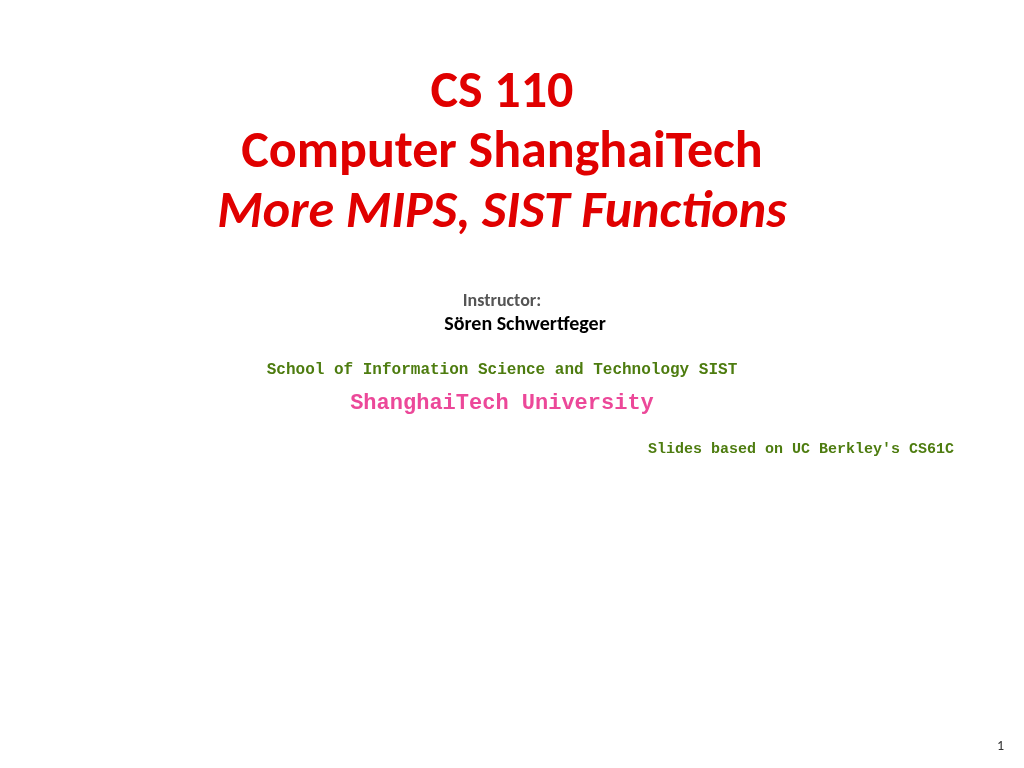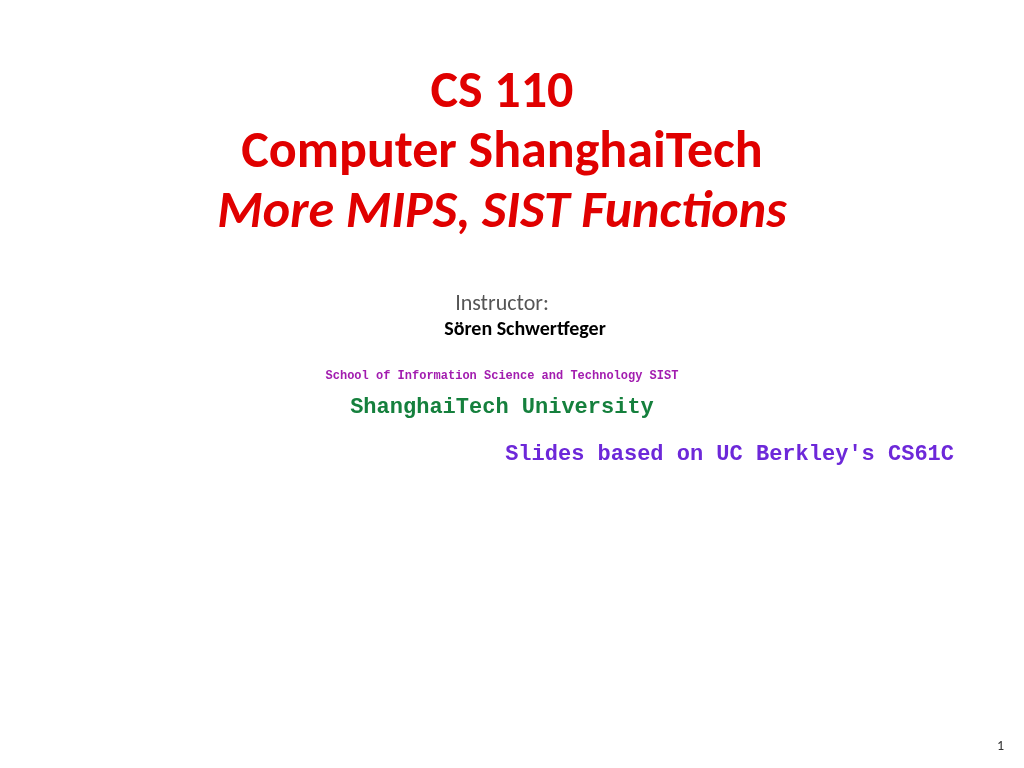--- a/index.html
+++ b/index.html
@@ -52,22 +52,22 @@
     }
 
     .instructor-block {
       text-align: center;
       margin-top: 20px;
       margin-bottom: 10px;
     }
 
     .instructor-label {
       color: #555555;
-      font-size: 22px;
-      font-weight: normal;
+      font-size: 18px;
+      font-weight: bold;
     }
 
     .instructor-name {
       color: #000000;
       font-size: 20px;
       font-weight: bold;
       margin-left: 46px;
     }
 
     .url-block {
@@ -82,48 +82,48 @@
       text-decoration: underline;
       font-weight: bold;
     }
 
     .school-block {
       text-align: center;
       margin: 14px 0 6px 0;
     }
 
     .school-text {
-      color: #a21caf;
-      font-size: 12px;
+      color: #4d7c0f;
+      font-size: 16px;
       font-family: 'Courier New', monospace;
       font-weight: bold;
     }
 
     .university-block {
       text-align: center;
       margin: 6px 0;
     }
 
     .university-text {
-      color: #15803d;
+      color: #ec4899;
       font-size: 22px;
       font-family: 'Courier New', monospace;
       font-weight: bold;
     }
 
     .slides-block {
       text-align: right;
       width: 100%;
       margin-top: 16px;
       padding-right: 10px;
     }
 
     .slides-text {
-      color: #6d28d9;
-      font-size: 22px;
+      color: #4d7c0f;
+      font-size: 15px;
       font-family: 'Courier New', monospace;
       font-weight: bold;
     }
 
     .page-number {
       position: absolute;
       bottom: 14px;
       right: 20px;
       color: #333333;
       font-size: 14px;

